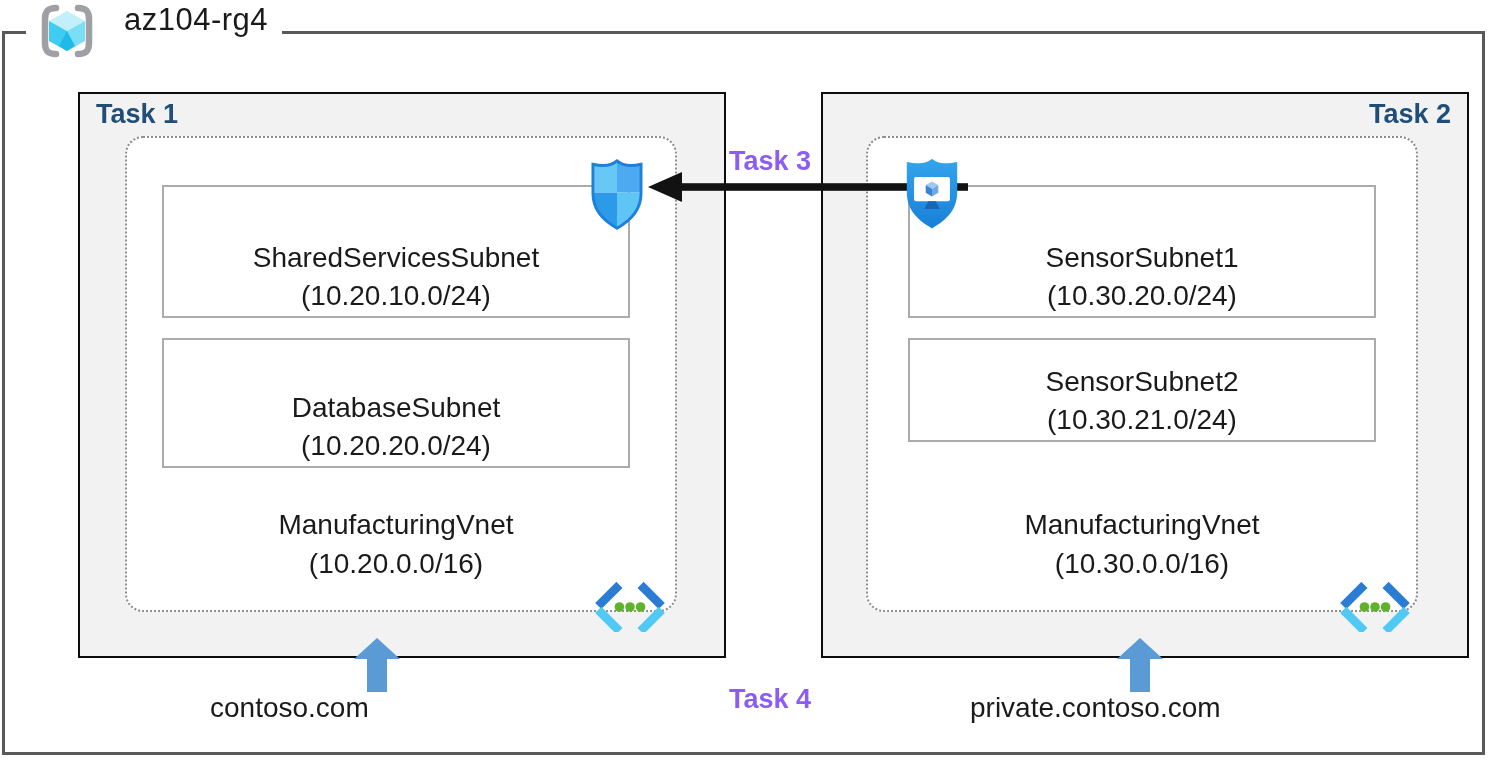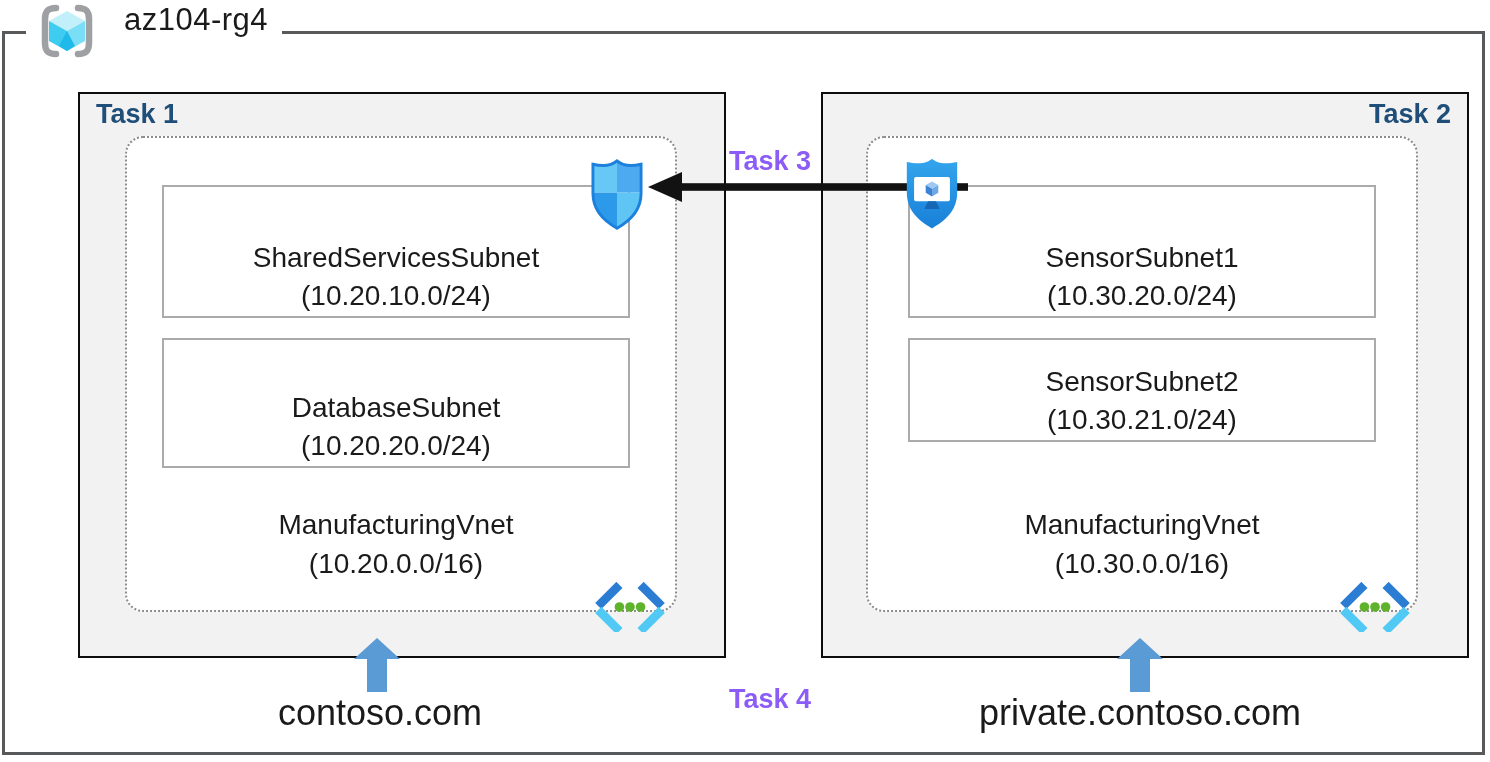--- a/index.html
+++ b/index.html
@@ -41,21 +41,21 @@
   }
   .vnet-caption{
     position:absolute;width:468px;top:506px;z-index:3;text-align:center;
     font-size:28px;line-height:1.38;color:#1a1a1a;
   }
   .icon-abs{position:absolute;z-index:6;}
   .mid-label{
     position:absolute;z-index:6;font-weight:bold;font-size:27px;color:#8b5cf6;text-align:center;
   }
   .dns-label{
-    position:absolute;z-index:6;font-size:36px;color:#1a1a1a;text-align:center;width:340px;
+    position:absolute;z-index:6;font-size:28px;color:#1a1a1a;width:340px;
   }
 </style>
 </head>
 <body>
 
 <div class="canvas">
 
   <div class="rg-border"></div>
 
   <div class="rg-header">

